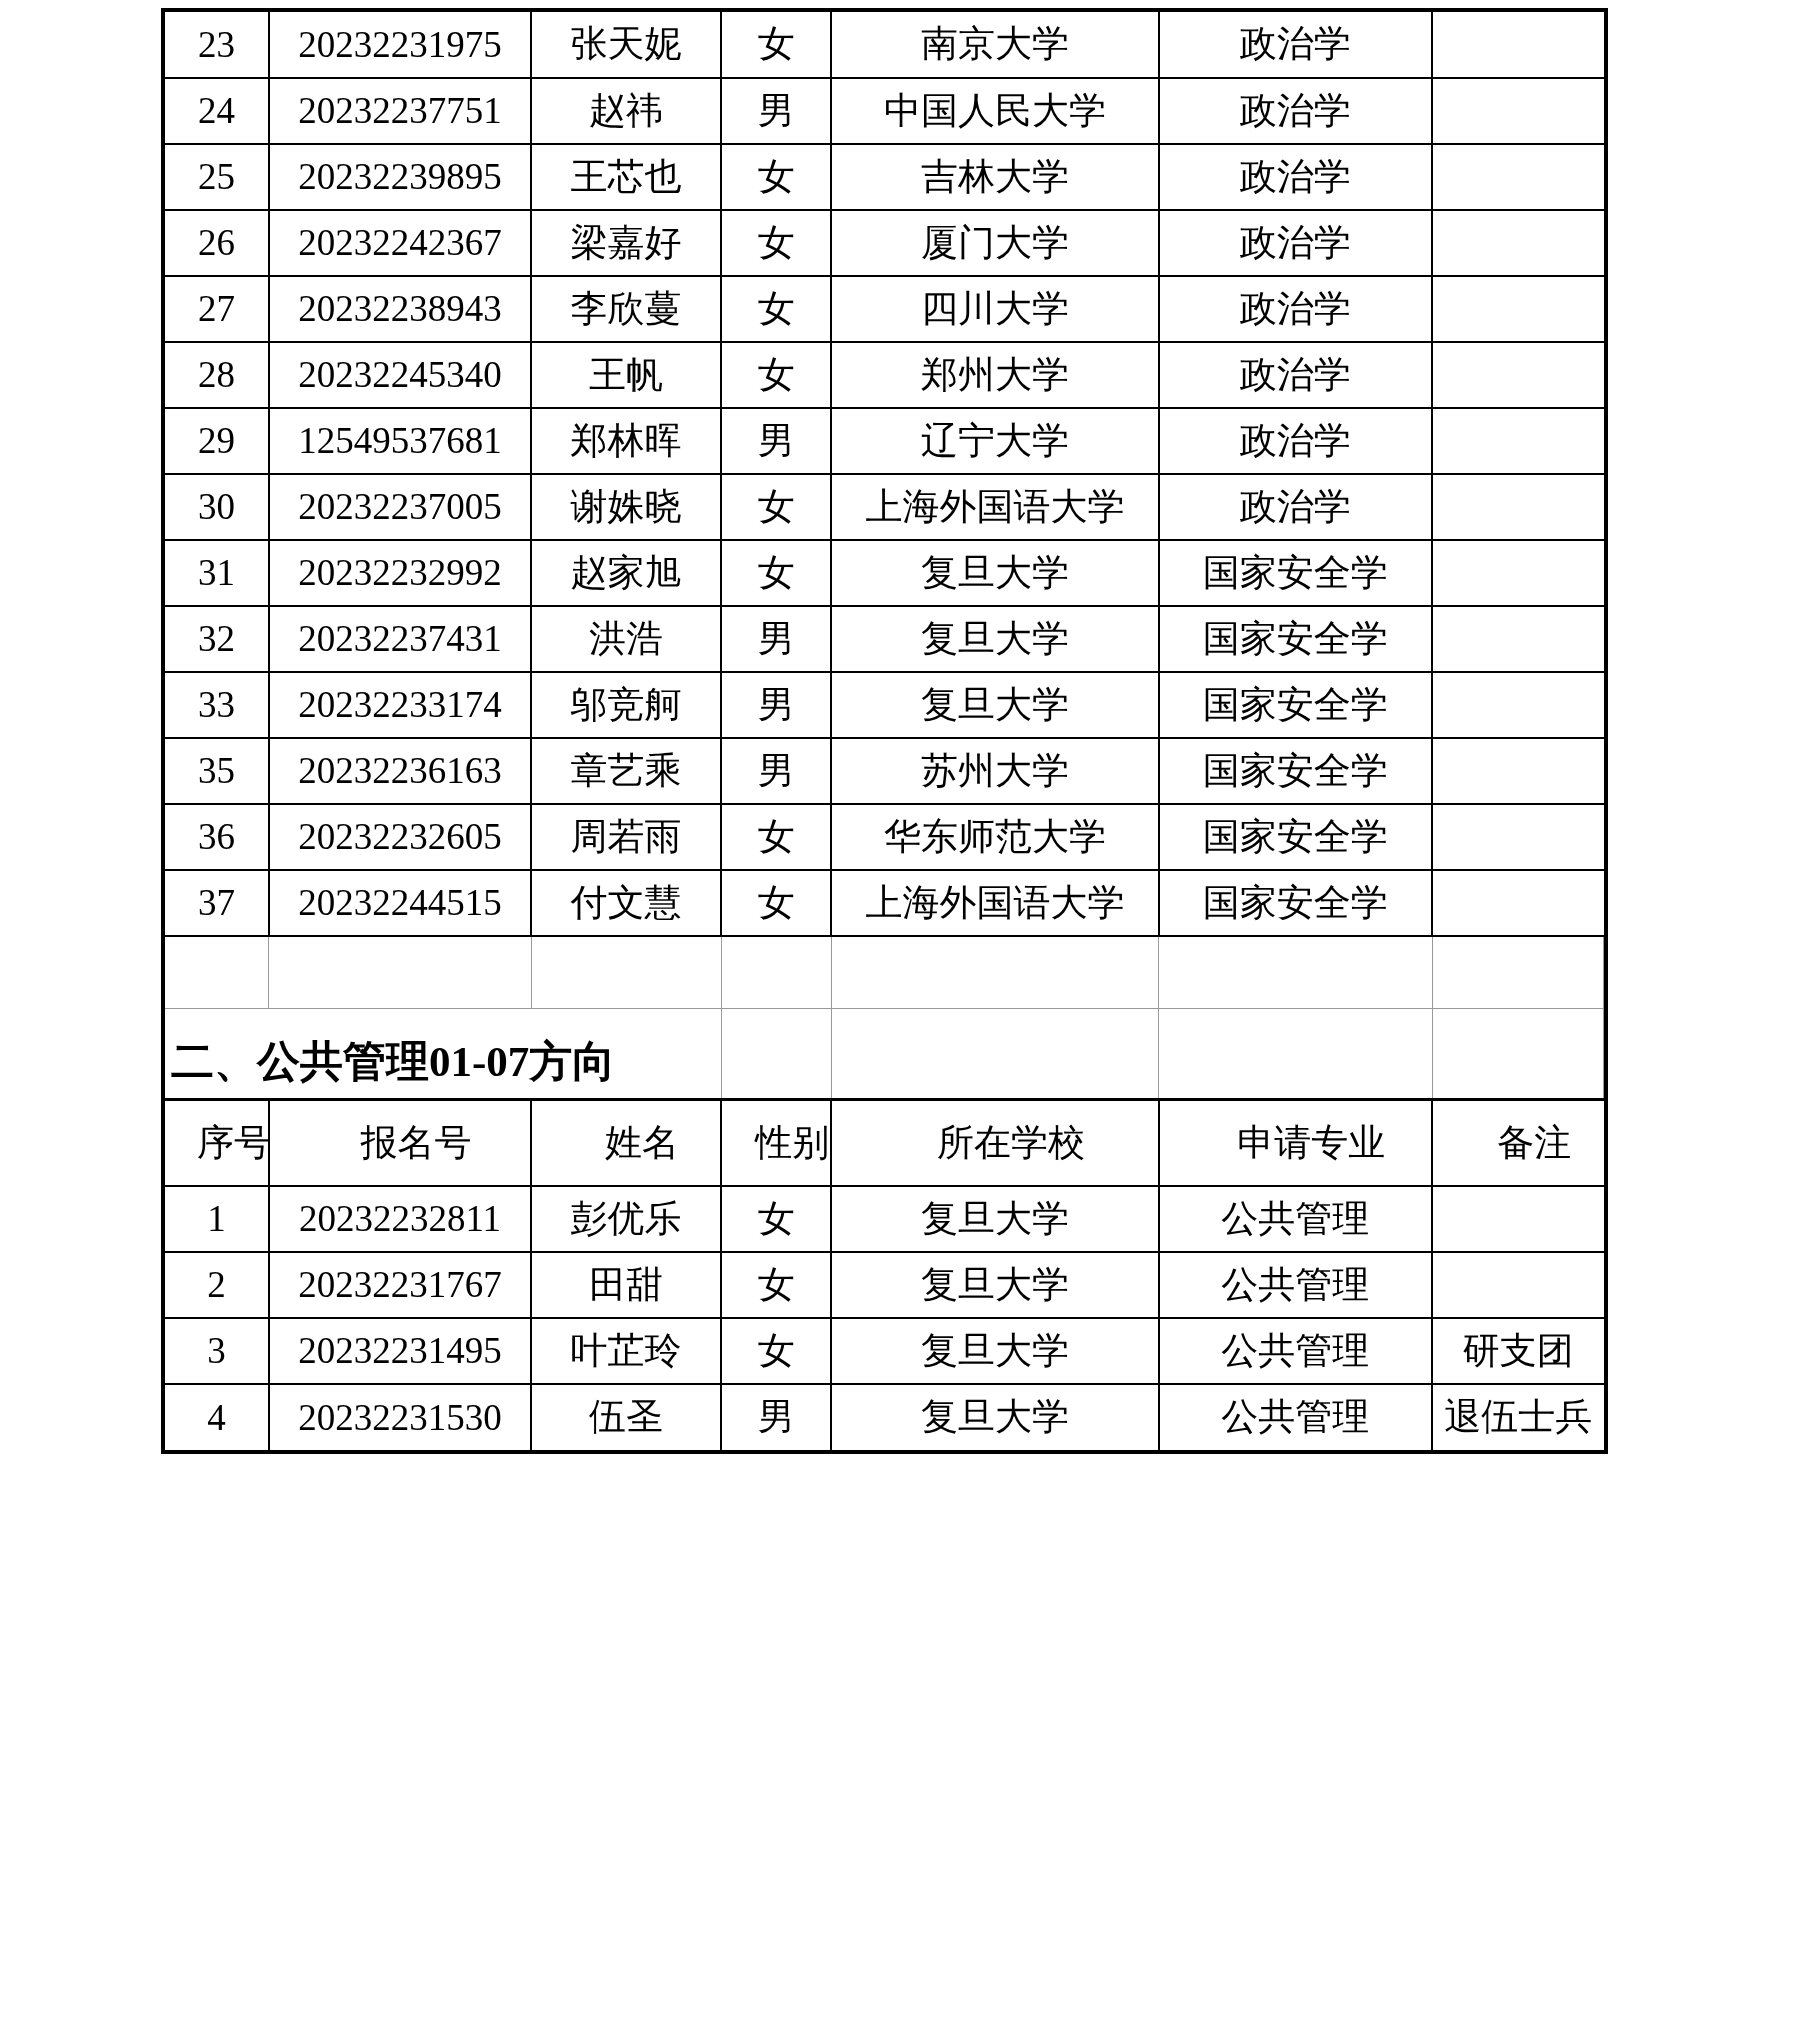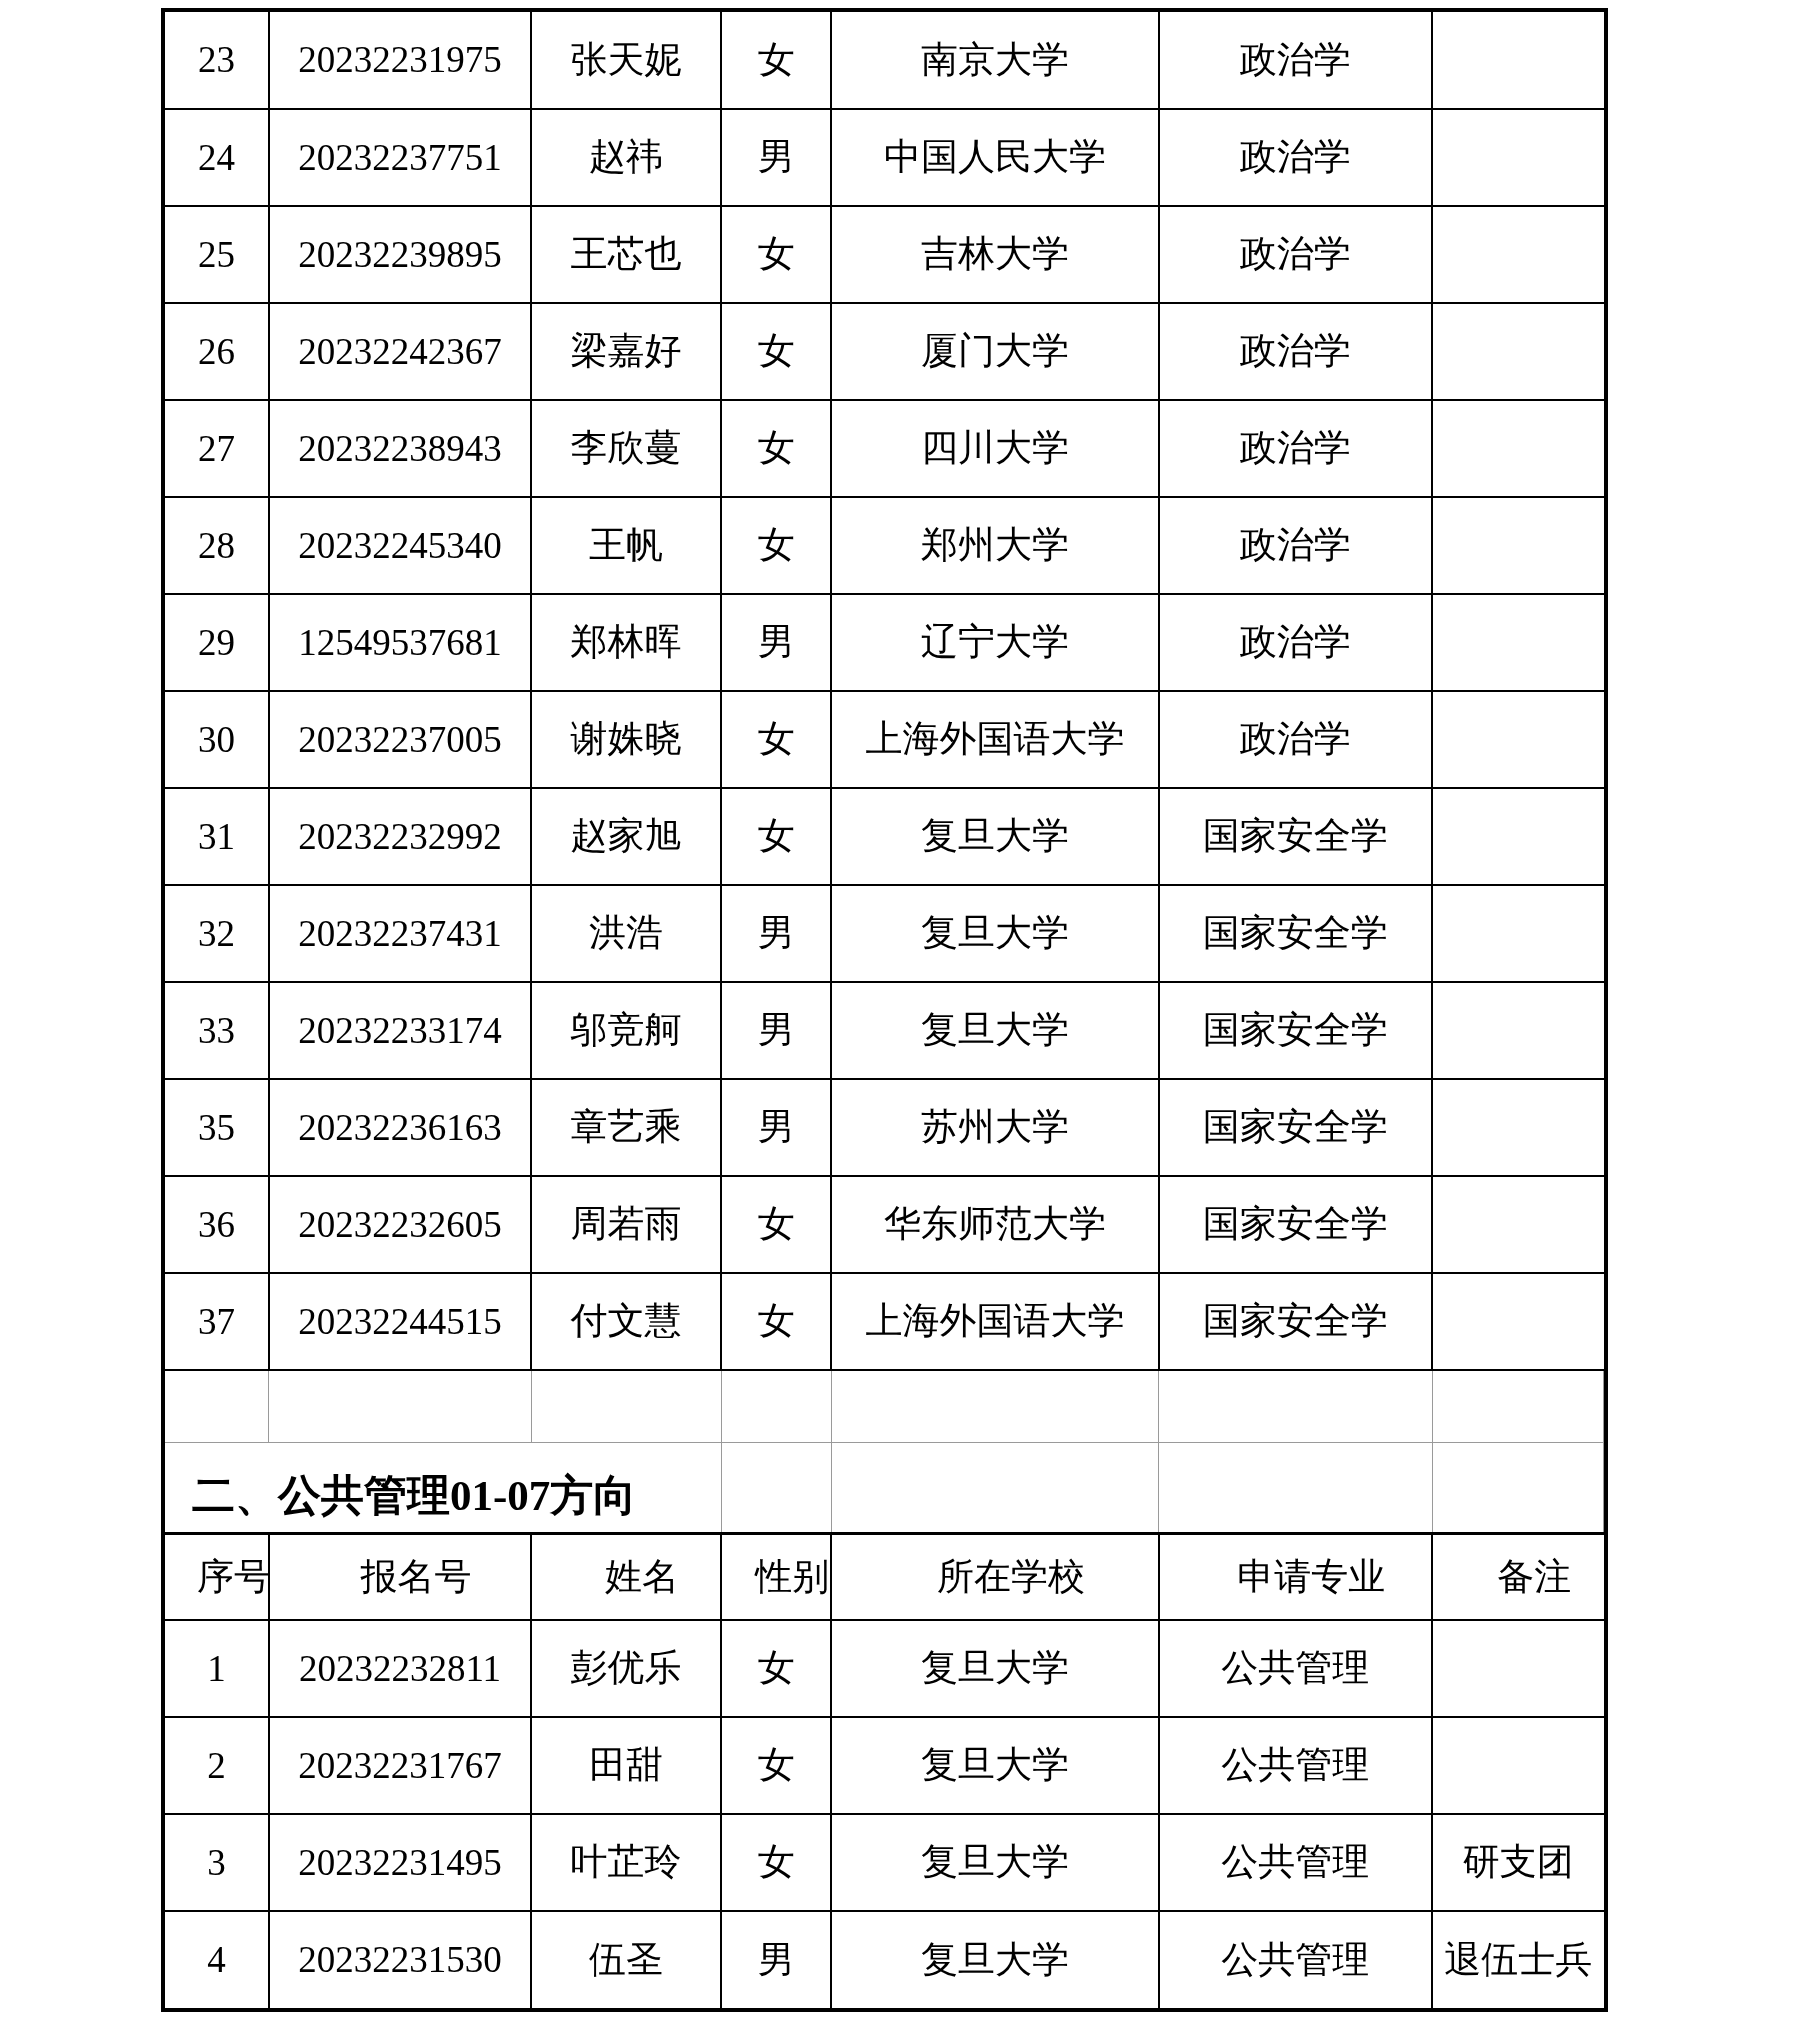--- a/index.html
+++ b/index.html
@@ -35,41 +35,41 @@
     vertical-align: middle;
     font-size: 37px;
     font-weight: normal;
     padding: 0;
     overflow: hidden;
     white-space: nowrap;
   }
   td:last-child, th:last-child { border-right: none; margin-left: 7px; }
   tr:last-child td { border-bottom: none; }
 
-  tr.data-row    { height: 97px; }
+  tr.data-row    { height: 66px; }
   tr.header-row  { height: 86px; }
   tr.header-row th { border-bottom: 2.8px solid #000000; padding-left: 32px; }
 
   tr.empty-row { height: 73px; }
   tr.empty-row td {
     border-right: 0.9px solid #9a9a9a;
     border-bottom: 0.9px solid #9a9a9a;
   }
 
   tr.title-row { height: 91px; }
   tr.title-row td {
     border-right: 0.9px solid #9a9a9a;
     border-bottom: 3.7px solid #000000;
   }
   tr.title-row td.title-cell {
     text-align: left;
     vertical-align: bottom;
     font-weight: bold;
     font-size: 43px;
-    padding-left: 27px;
+    padding-left: 6px;
     padding-bottom: 7.5px;
     overflow: visible;
   }
 </style>
 </head>
 <body>
 
 <div class="sheet">
   <div class="tbl-wrap">
     <table class="admission">

